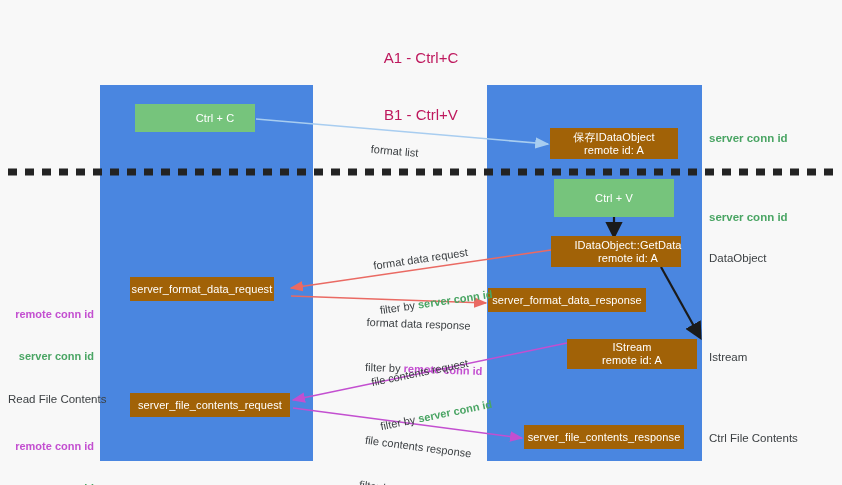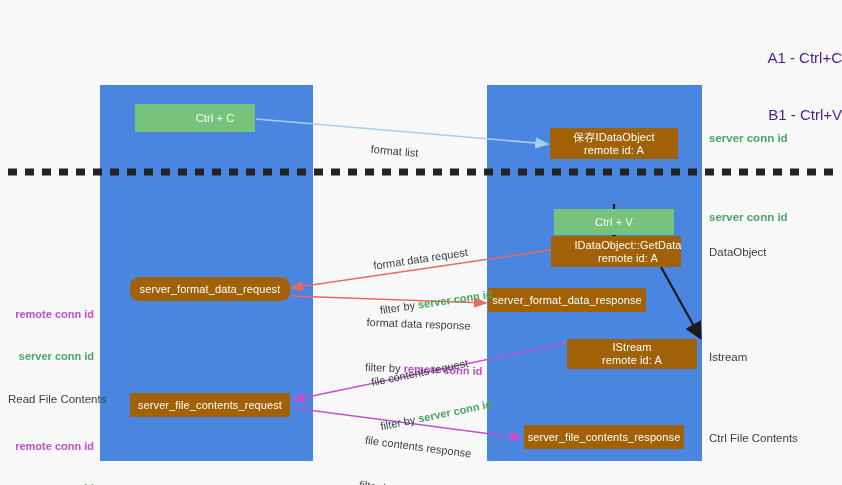--- a/index.html
+++ b/index.html
@@ -22,23 +22,23 @@
     width: 842px;
     height: 485px;
     pointer-events: none;
   }
 
   
   .title {
     position: absolute;
     left: 0; top: 10px;
     width: 842px;
-    text-align: right;
+    text-align: center;
     font-size: 15px;
-    color: #4c1d95;
+    color: #be185d;
     line-height: 19px;
     white-space: pre;
   }
 
   
   .lane-head {
     position: absolute;
     text-align: center;
     font-size: 11.5px;
     color: #3c4043;
@@ -152,26 +152,26 @@
     <line x1="567" y1="343" x2="293" y2="400" stroke="#c34fd0" stroke-width="1.5" marker-end="url(#ah-mag)"></line>
 
     <line x1="293" y1="408" x2="522" y2="438" stroke="#c34fd0" stroke-width="1.5" marker-end="url(#ah-mag)"></line>
   </svg>
 
   <div class="node green" style="left:135px; top:104px; width:120px; height:28px;padding-left:40px;">Ctrl + C</div>
 
   <div class="node orange" style="left:550px; top:128px; width:128px; height:31px;">保存IDataObject
 remote id: A</div>
 
-  <div class="node green" style="left:554px; top:179px; width:120px; height:26px;margin-top:30px;">Ctrl + V</div>
+  <div class="node green" style="left:554px; top:179px; width:120px; height:38px;">Ctrl + V</div>
 
   <div class="node orange" style="left:551px; top:236px; width:130px; height:31px;padding-left:24px;">IDataObject::GetData
 remote id: A</div>
 
-  <div class="node orange" style="left:130px; top:277px; width:160px; height:24px;border-radius:9px;">server_format_data_request</div>
+  <div class="node orange" style="left:130px; top:277px; width:144px; height:24px;">server_format_data_request</div>
 
   <div class="node orange" style="left:488px; top:288px; width:158px; height:24px;">server_format_data_response</div>
 
   <div class="node orange" style="left:567px; top:339px; width:130px; height:30px;">IStream
 remote id: A</div>
 
   <div class="node orange" style="left:524px; top:425px; width:160px; height:24px;">server_file_contents_response</div>
 
   <div class="node orange" style="left:130px; top:393px; width:160px; height:24px;">server_file_contents_request</div>
 
@@ -196,21 +196,21 @@
 
   <div class="edge-cap" style="left:370px; top:403px; transform: rotate(7.5deg);">
     <div>file contents response</div>
     <div><span>filter by </span><b class="purple-txt">remote conn id</b></div>
   </div>
 
   <div class="annot green-txt" style="left:709px; top:131px;">server conn id</div>
 
   <div class="annot green-txt" style="left:709px; top:210px;">server conn id</div>
 
-  <div class="annot" style="left:709px; top:245px;">DataObject</div>
+  <div class="annot" style="left:709px; top:251px;">DataObject</div>
 
   <div class="annot" style="left:709px; top:350px;">Istream</div>
 
   <div class="annot" style="left:709px; top:431px;">Ctrl File Contents</div>
 
   <div class="conn-stack" style="left:0px; top:279px; width:94px;">
     <div class="purple-txt">remote conn id</div>
     <div class="green-txt">server conn id</div>
   </div>
 

